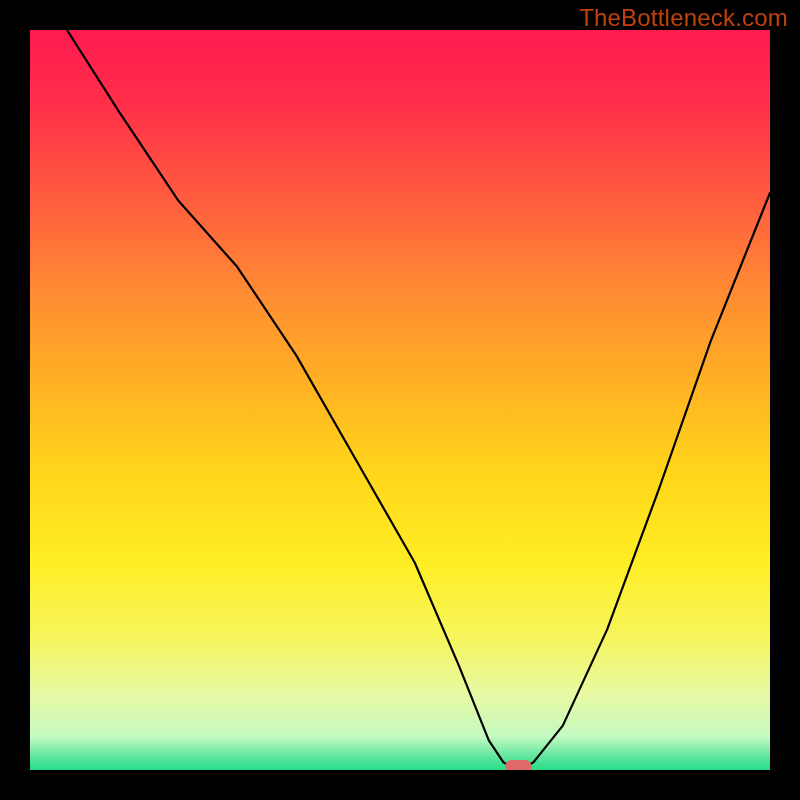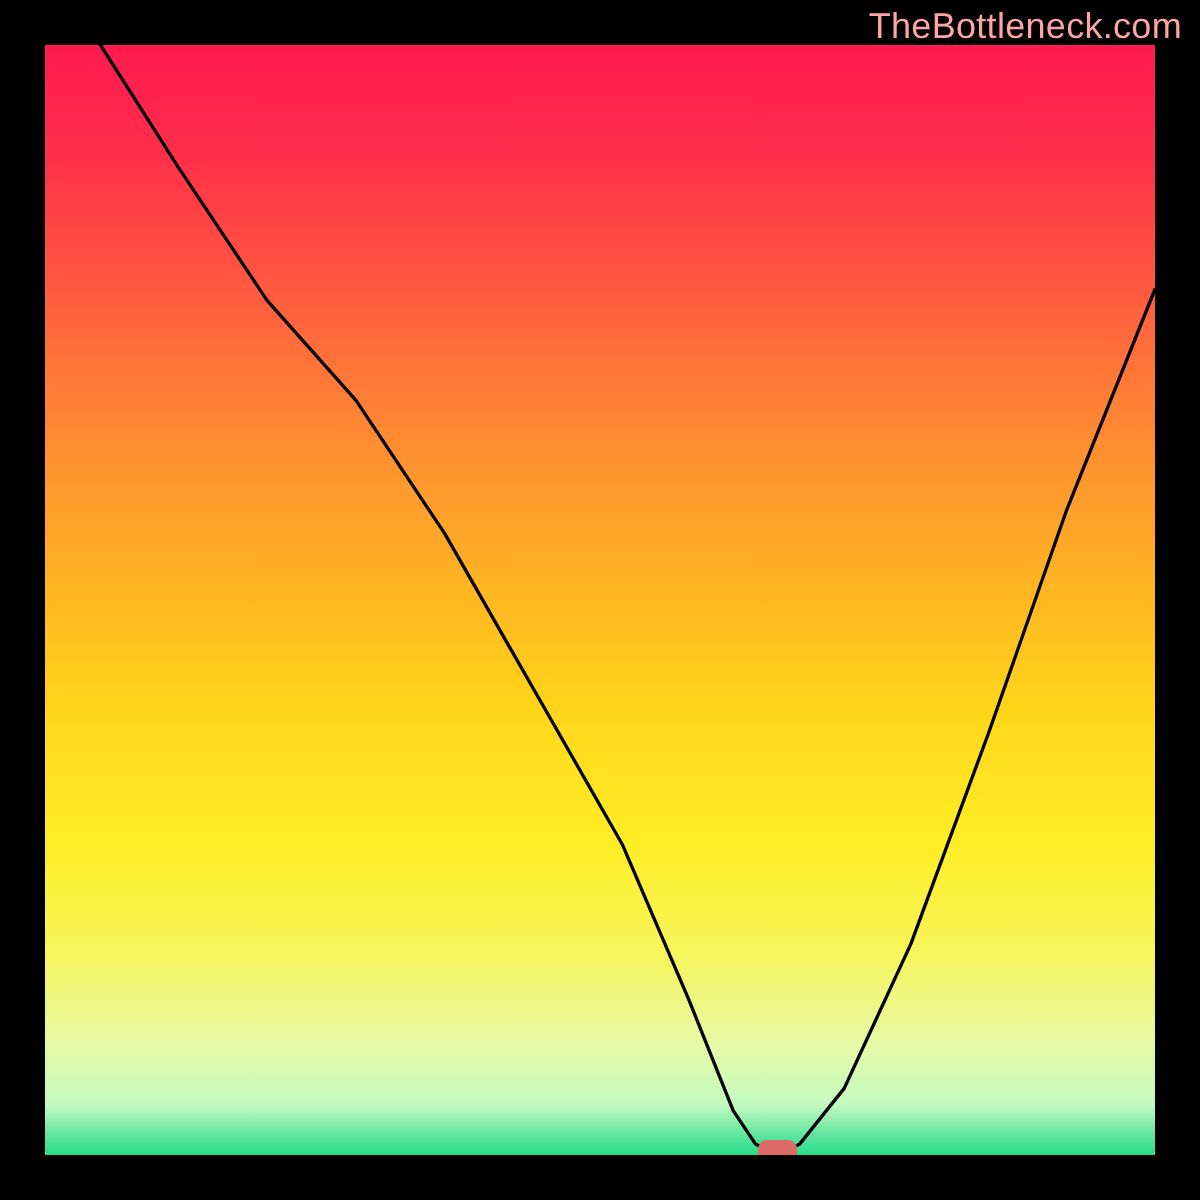--- a/index.html
+++ b/index.html
@@ -14,21 +14,21 @@
   .frame {
     position: relative;
     width: 800px;
     height: 800px;
     background: #000;
   }
   .watermark {
     position: absolute;
     top: 4px;
     right: 12px;
-    color: #fca5a5;
+    color: #c2410c;
     font-size: 24px;
     font-weight: 500;
     letter-spacing: 0.2px;
     z-index: 10;
   }
   .plot-area {
     position: absolute;
     left: 30px;
     top: 30px;
     width: 740px;

